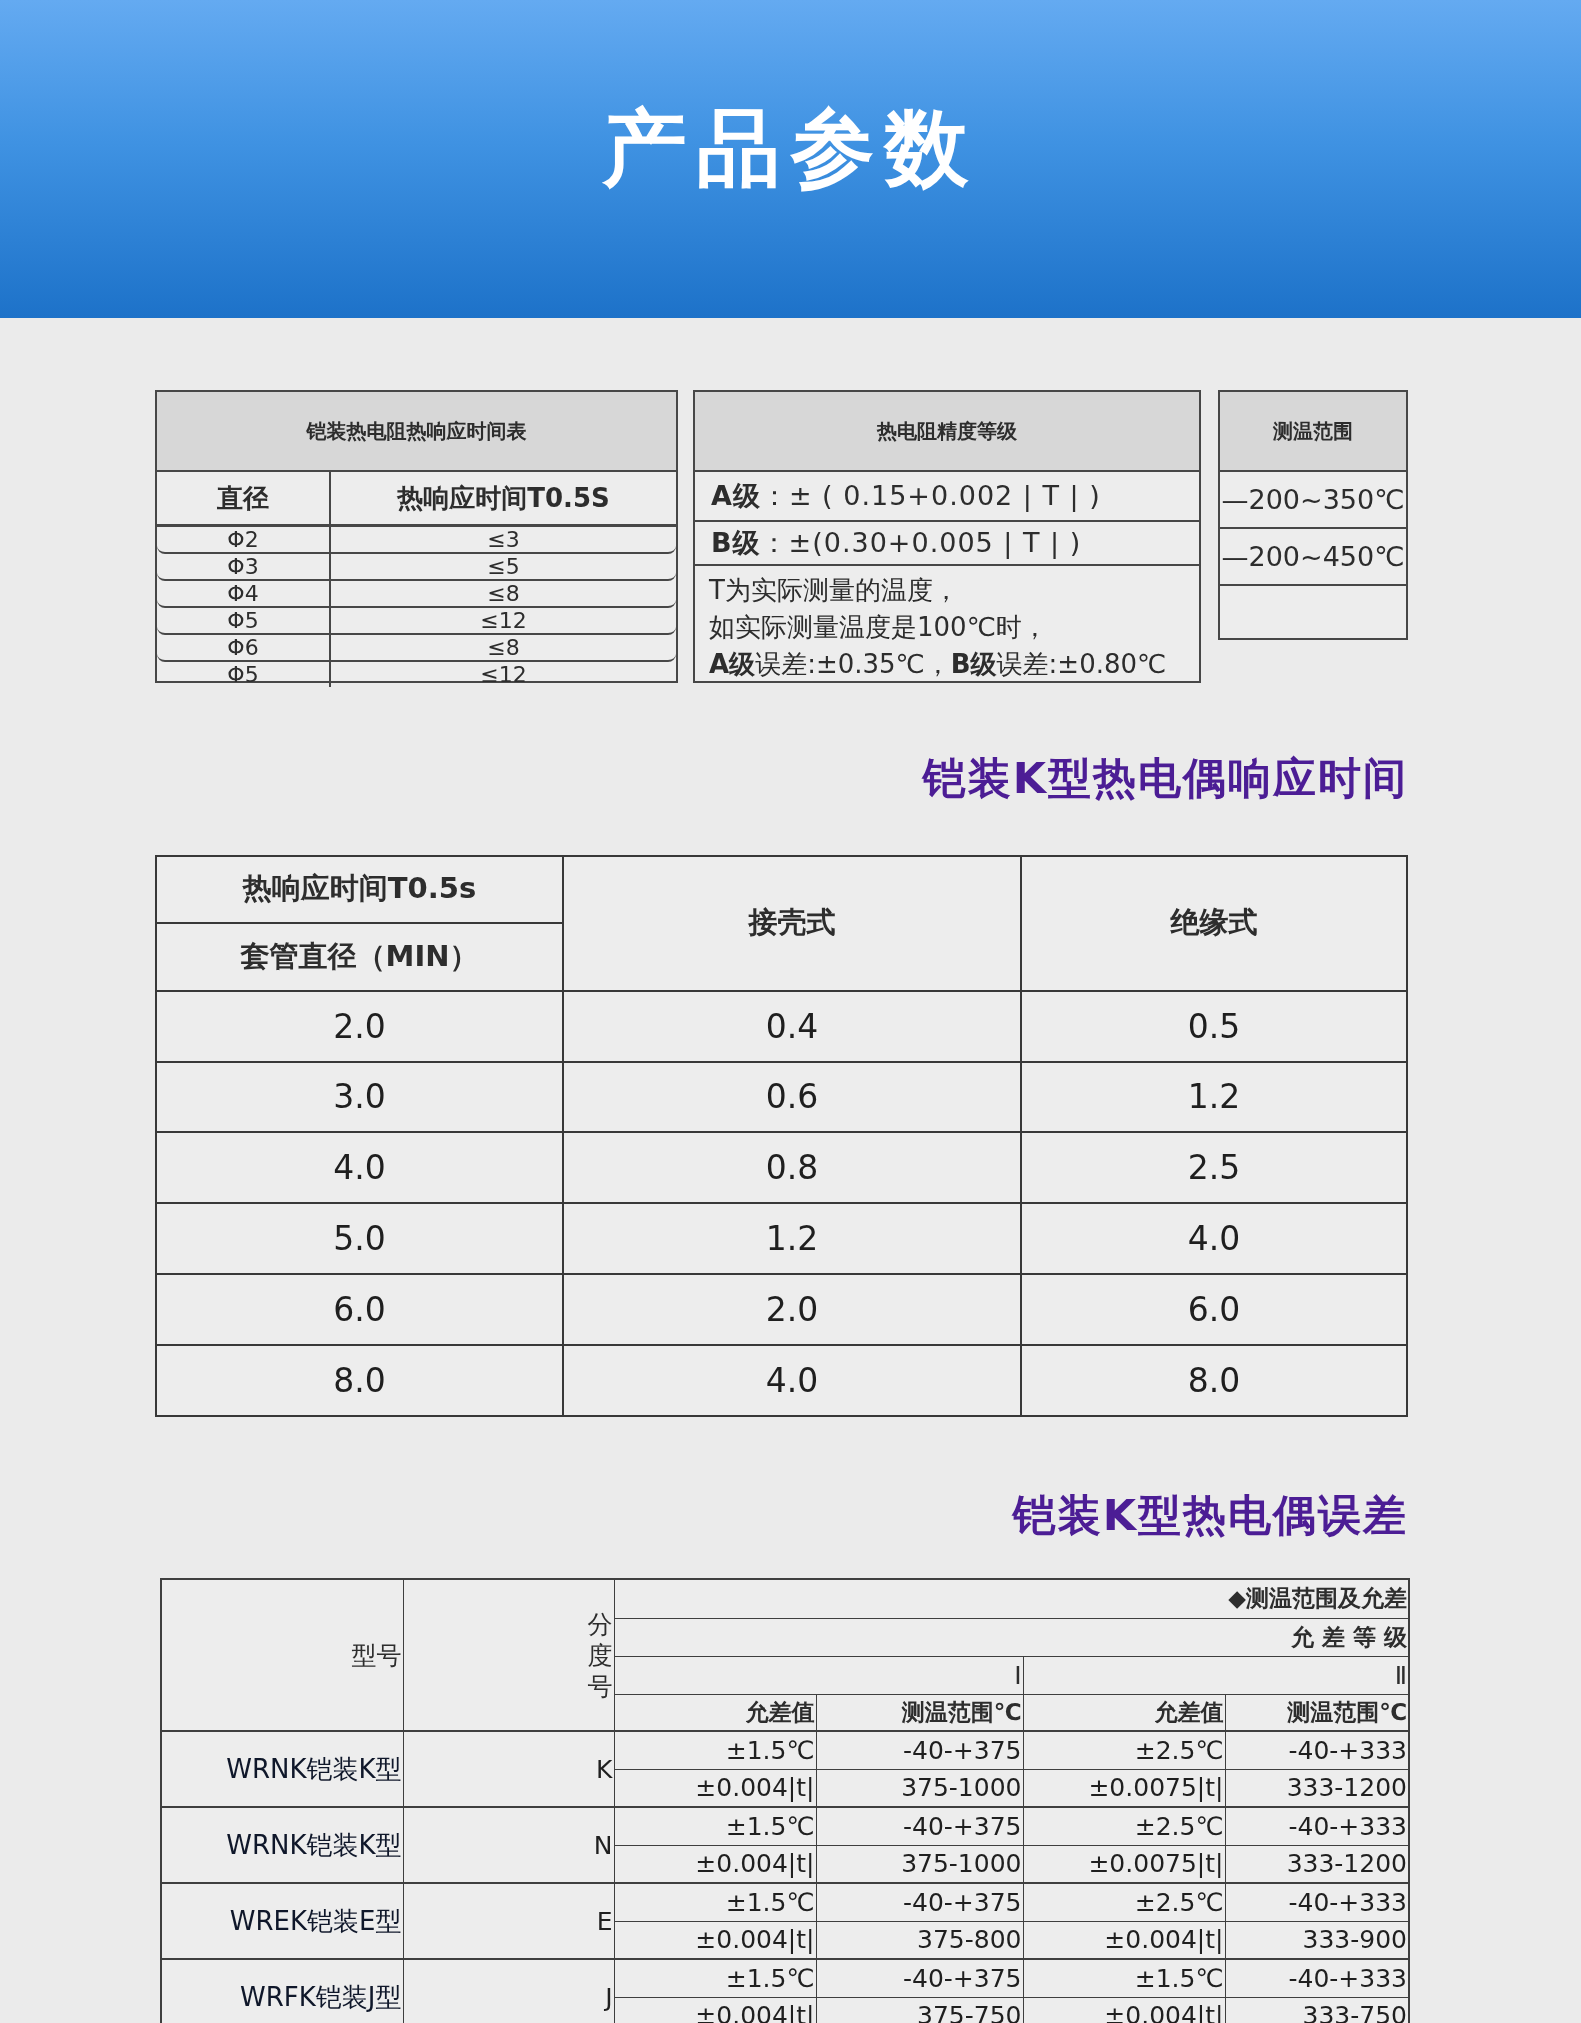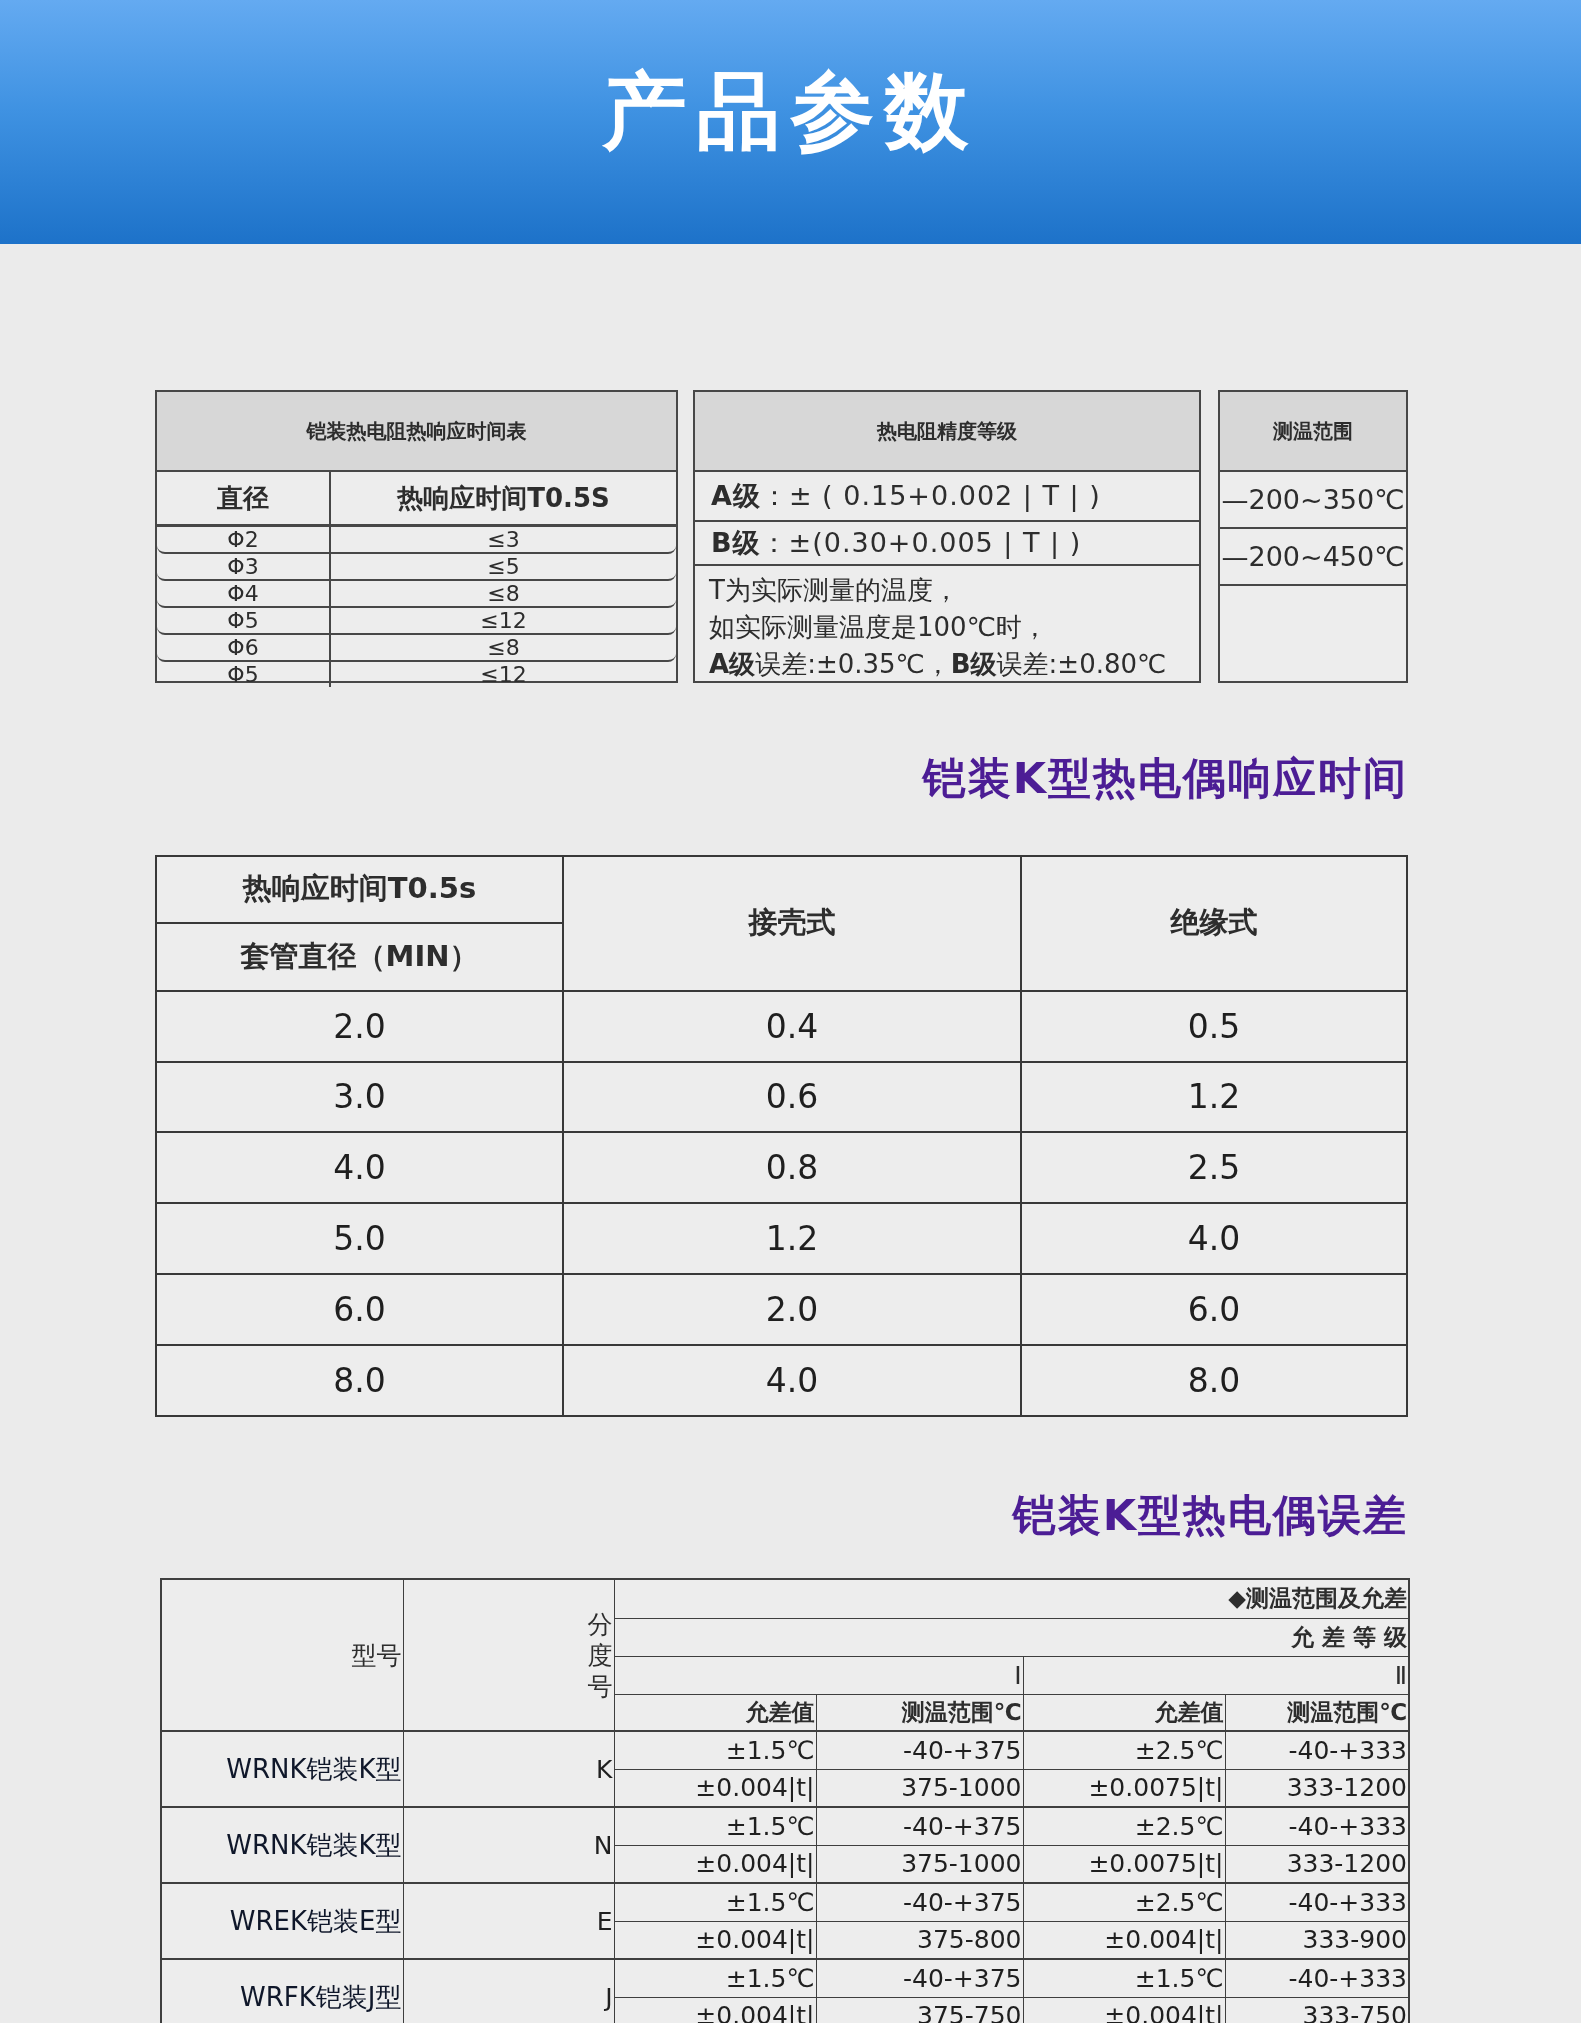--- a/index.html
+++ b/index.html
@@ -7,36 +7,36 @@
     position:relative;
     width:1581px;
     height:2023px;
     background:#ebebeb;
     overflow:hidden;
     font-family:"DejaVu Sans","Liberation Sans",sans-serif;
     color:#2d2d2d;
   }
   
   .banner{
-    position:absolute;left:0;top:0;width:100%;height:244px;
+    position:absolute;left:0;top:0;width:100%;height:318px;
     background:linear-gradient(180deg,#64aaf1 0%,#3f92e2 45%,#1d72c9 100%);
     display:flex;align-items:center;justify-content:center;
   }
   .banner-title{
     font-size:84px;font-weight:700;color:#ffffff;letter-spacing:10px;
     margin-top:-20px;
   }
   
   .infobox{
     position:absolute;box-sizing:border-box;border:2px solid #474747;
     display:flex;flex-direction:column;background:#ededed;
   }
   .box-rtd{left:155px;top:390px;width:523px;height:293px;}
   .box-acc{left:693px;top:390px;width:508px;height:293px;}
-  .box-range{left:1218px;top:390px;width:190px;height:293px;}
+  .box-range{left:1218px;top:390px;width:190px;height:250px;}
   .box-header{
     height:78px;flex:0 0 78px;background:#d7d7d7;border-bottom:2px solid #474747;
     display:flex;align-items:center;justify-content:center;
     font-size:20px;font-weight:700;color:#2d2d2d;
   }
   .rtd-subheader{
     flex:0 0 52px;display:flex;border-bottom:3px solid #474747;
     font-size:26px;font-weight:700;
   }
   .rtd-subheader .c1{width:172px;border-right:2px solid #474747;display:flex;align-items:center;justify-content:center;}

